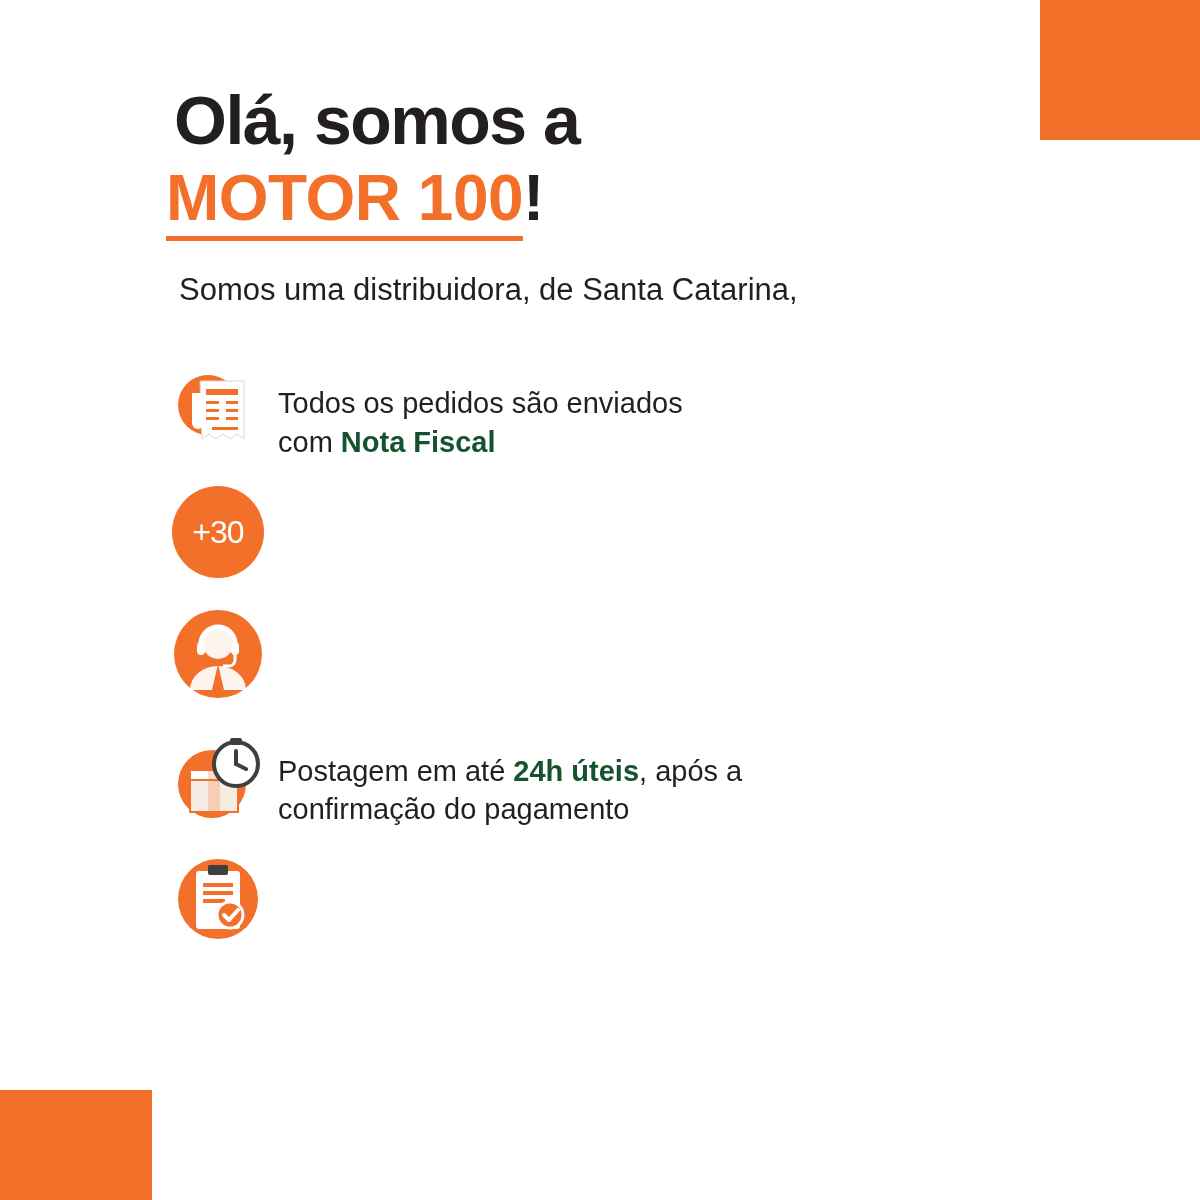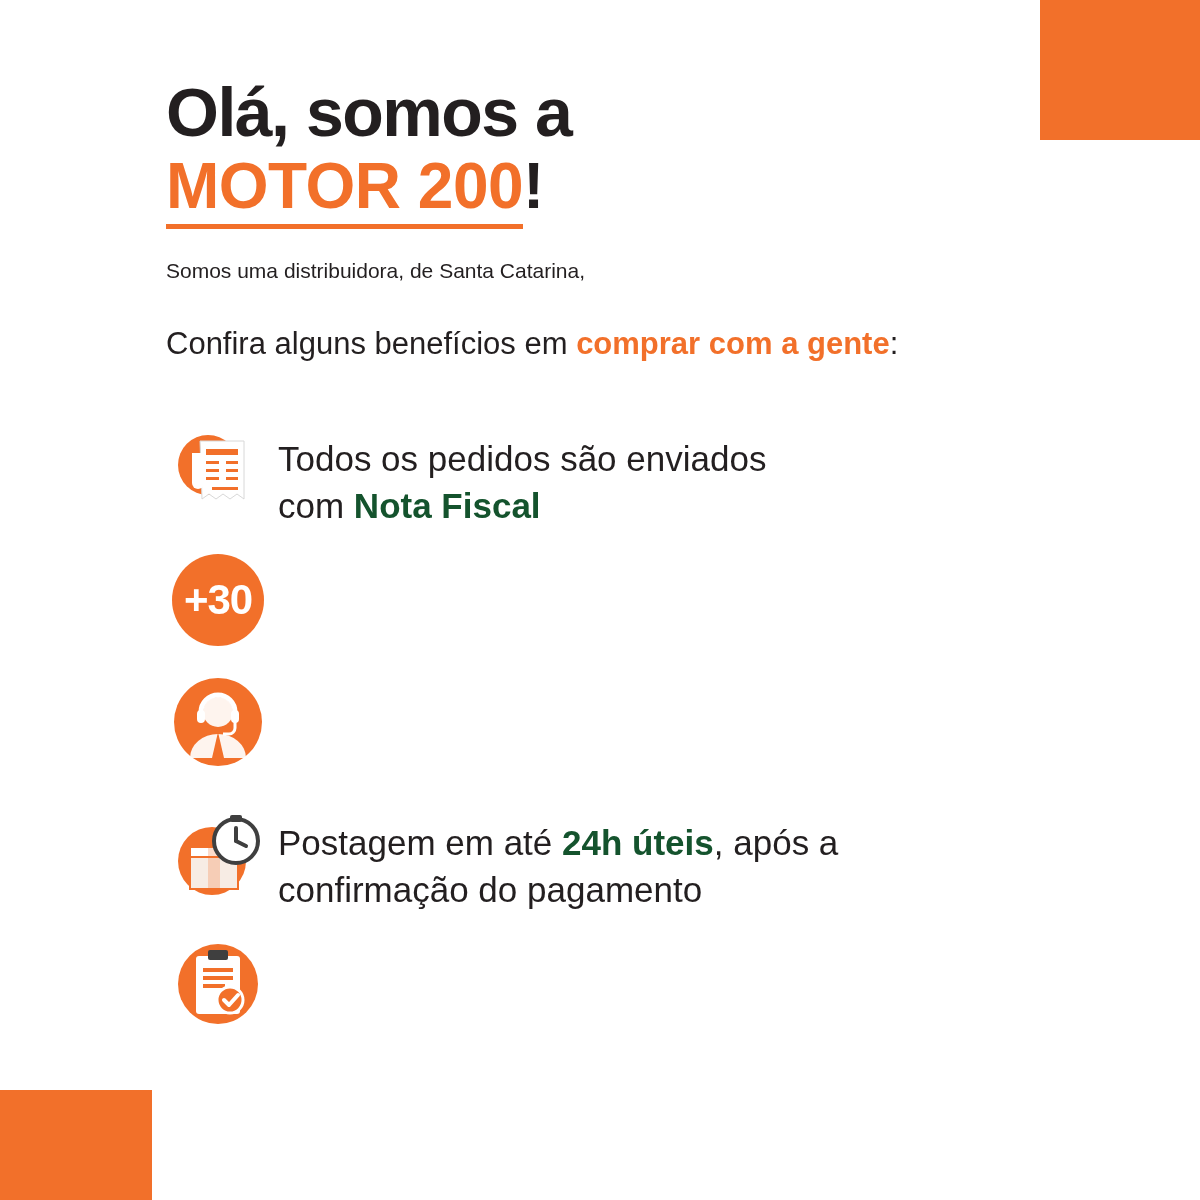--- a/index.html
+++ b/index.html
@@ -42,41 +42,41 @@
     width: 950px;
   }
 
   
   .headline-1 {
     font-size: 68px;
     font-weight: bold;
     letter-spacing: -1.5px;
     line-height: 1.02;
     color: #231f20;
-    margin: 0;
+    margin: 8px;
   }
   .headline-2 {
     font-size: 64px;
     font-weight: bold;
     letter-spacing: -0.5px;
     line-height: 1.12;
     margin: 4px 0 0 0;
     color: #231f20;
     white-space: nowrap;
   }
   .headline-brand {
     color: #f2702a;
     border-bottom: 5px solid #f2702a;
     padding-bottom: 2px;
   }
 
   
   .intro {
-    margin: 34px 0 0 0;
-    font-size: 21px;
+    margin: 34px 0 0 13px;
+    font-size: 31px;
     line-height: 1.38;
     color: #231f20;
     font-weight: 400;
   }
   .subhead {
     margin: 38px 0 0 0;
     font-size: 31px;
     line-height: 1.3;
     color: #231f20;
   }
@@ -100,21 +100,21 @@
   .benefit-icon {
     width: 104px;
     min-width: 104px;
     height: 104px;
     position: relative;
     display: flex;
     align-items: center;
     justify-content: center;
   }
   .benefit-text {
-    font-size: 35px;
+    font-size: 29px;
     line-height: 1.34;
     color: #231f20;
     padding-left: 8px;
     margin-top: 28px;
   }
   .benefit-text .bold-accent {
     color: #14532d;
     font-weight: bold;
   }
 
@@ -124,48 +124,45 @@
     height: 92px;
     border-radius: 50%;
     background: #f2702a;
     position: relative;
     display: flex;
     align-items: center;
     justify-content: center;
   }
   .badge-number {
     color: #ffffff;
-    font-weight: bold;
-    font-size: 42px;
+    font-weight: normal;
+    font-size: 32px;
     letter-spacing: -1px;
     line-height: 1;
   }
 
   svg { display: block; }
 </style>
 </head>
 <body>
 
 <div class="corner-square corner-top-right"></div>
 <div class="corner-square corner-bottom-left"></div>
 
 <div class="content">
 
   <h1 class="headline-1">Olá, somos a</h1>
   <h2 class="headline-2">
-    <span class="headline-brand">MOTOR 200</span><span>!</span>
+    <span class="headline-brand">MOTOR 100</span><span>!</span>
   </h2>
 
   <p class="intro">
     <span>Somos uma distribuidora, de Santa Catarina,</span><br>
   </p>
 
-  <p class="subhead">
-    <span>Confira alguns benefícios em </span><span class="accent">comprar com a gente</span><span>:</span>
-  </p>
 
   <ul class="benefits">
 
     <li class="benefit">
       <div class="benefit-icon">
         <svg width="100" height="100" viewBox="0 0 100 100" aria-hidden="true">
           <circle cx="40" cy="46" r="30" fill="#f2702a"></circle>
           <path d="M32 22 h44 v58 l-7 -5 -7 5 -7 -5 -7 5 -7 -5 -7 5 z" fill="#ffffff" stroke="#d8d8d8" stroke-width="1"></path>
           <rect x="38" y="30" width="32" height="6" fill="#f2702a"></rect>
           <rect x="38" y="42" width="13" height="3" fill="#f2702a"></rect>

